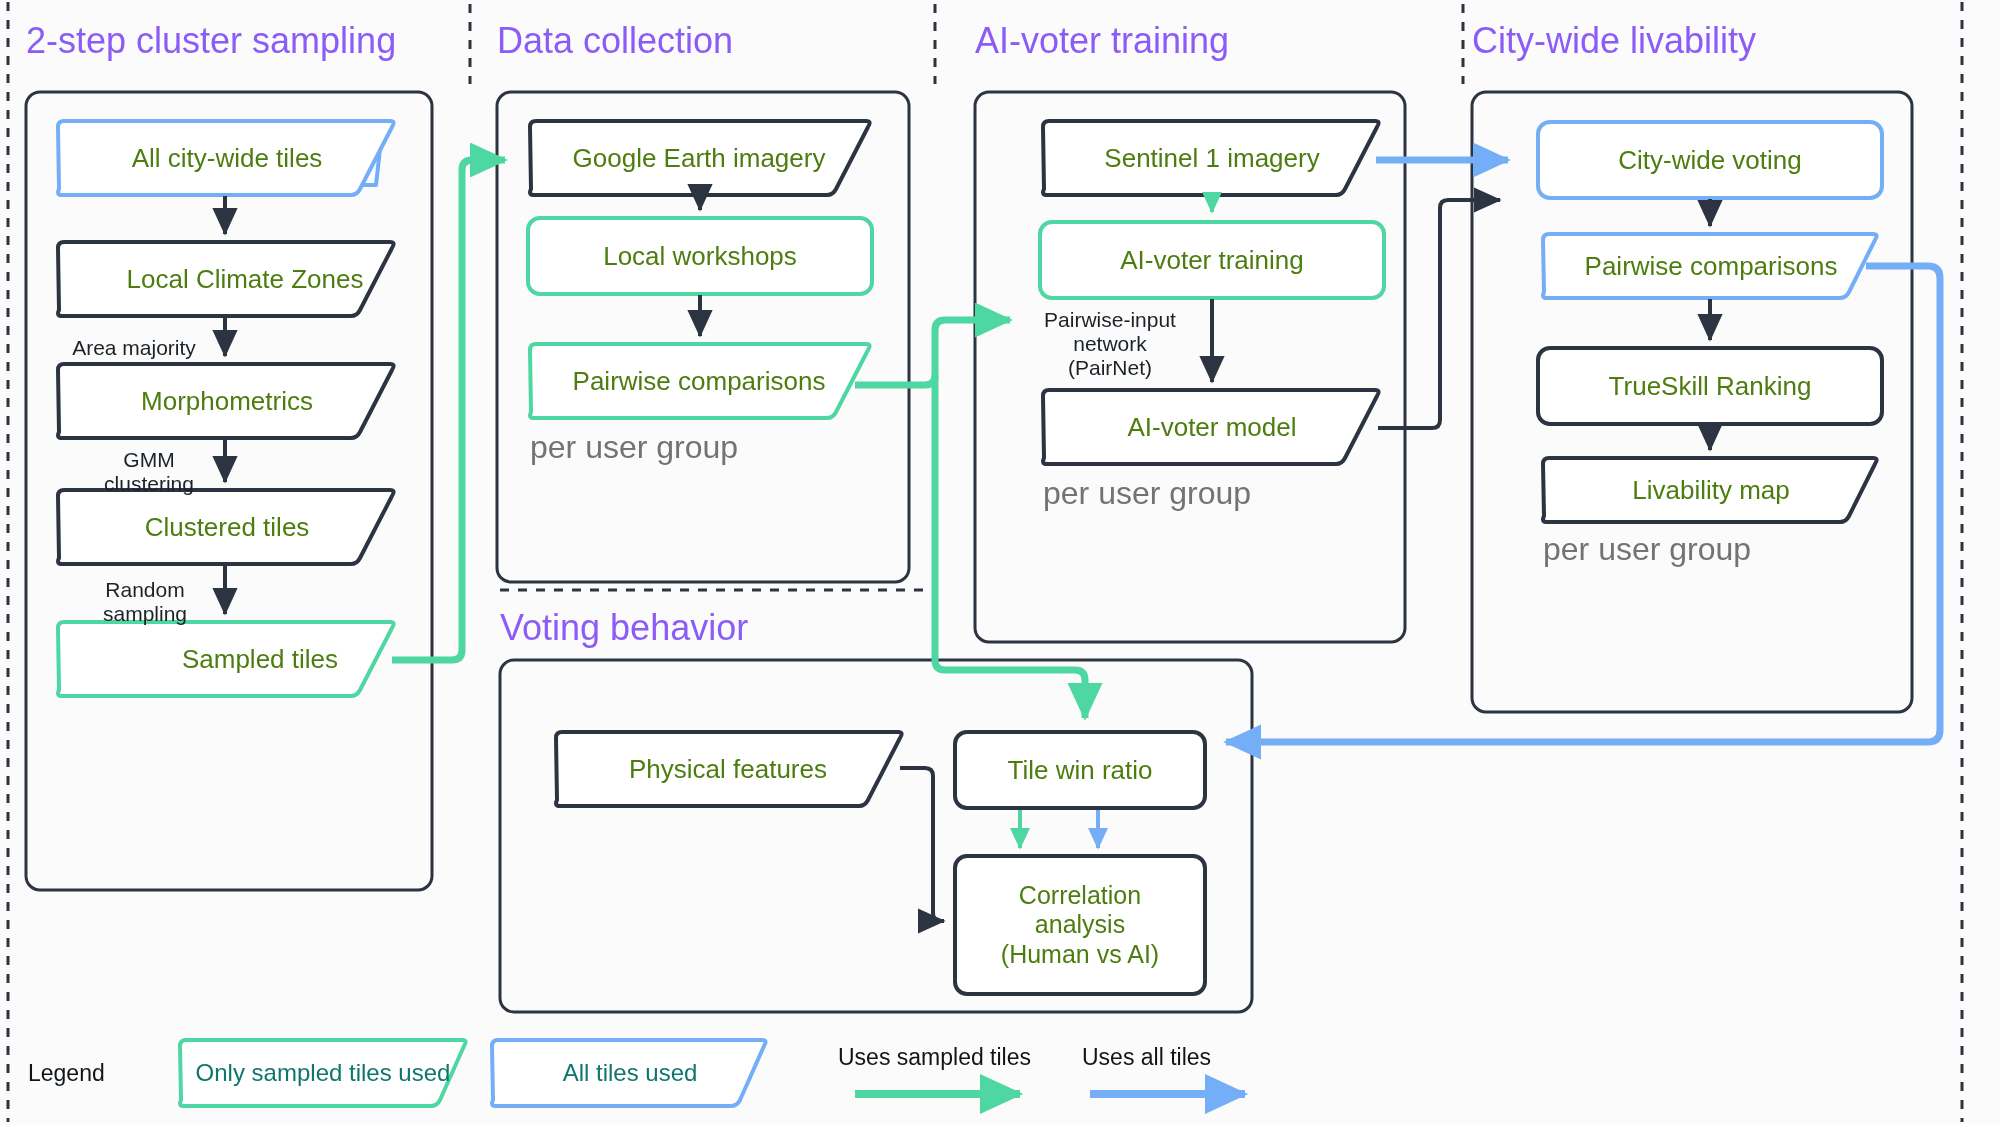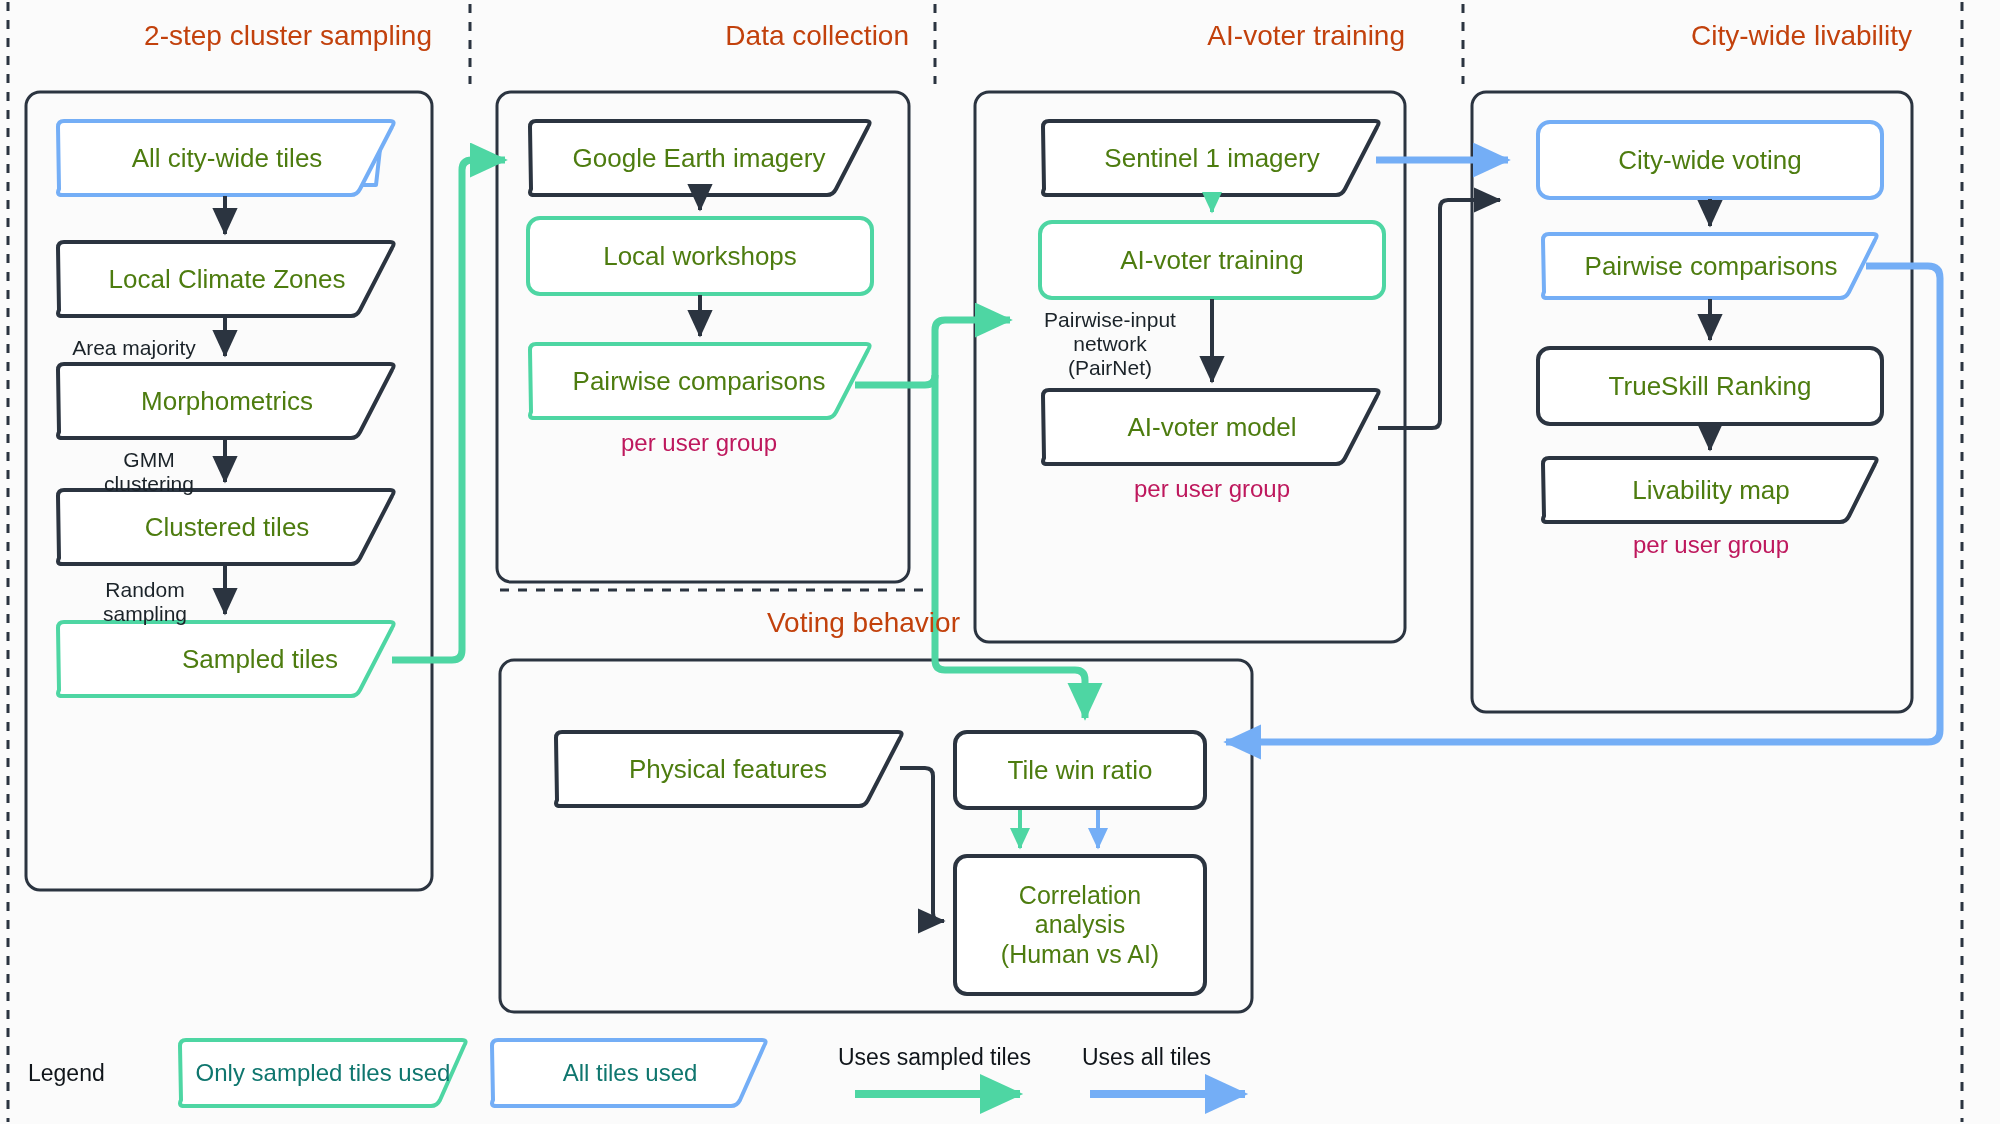--- a/index.html
+++ b/index.html
@@ -1,25 +1,25 @@
 <!DOCTYPE html>
 <html><head>
 <meta charset="utf-8">
 <style>
   html,body{margin:0;padding:0;background:#fbfbfb;}
   body{width:2000px;height:1124px;font-family:"Liberation Sans",sans-serif;color:#10151a;}
   #stage{position:relative;width:2000px;height:1124px;overflow:hidden;background:#fbfbfb;}
   svg#canvas{position:absolute;left:0;top:0;width:2000px;height:1124px;}
   .lbl{position:absolute;pointer-events:none;}
-  .col-title{font-size:28px;color:#c2410c;text-align:right;white-space:nowrap;}
+  .col-title{font-size:36px;color:#8b5cf6;text-align:left;white-space:nowrap;}
   .node-text{font-size:26px;color:#4d7c0f;text-align:center;line-height:1.18;
              display:flex;align-items:center;justify-content:center;width:100%;height:100%;}
   .node-text.small{font-size:25px;}
   .edge-label{font-size:21px;color:#1b2329;text-align:center;line-height:1.15;white-space:pre-line;}
-  .caption{font-size:24px;color:#be185d;text-align:center;white-space:nowrap;}
+  .caption{font-size:32px;color:#737373;white-space:nowrap;}
   .bullets{font-size:25px;color:#10151a;line-height:1.35;}
   .bullets div{white-space:nowrap;}
   .legend-label{font-size:23px;color:#10151a;white-space:nowrap;}
   .legend-node{font-size:24px;color:#0f766e;text-align:center;
                display:flex;align-items:center;justify-content:center;width:100%;height:100%;}
 </style>
 </head>
 <body>
 
 <div id="stage">
@@ -148,21 +148,21 @@
 
   <div class="lbl col-title" style="left:26px;top:20px;width:406px;">2-step cluster sampling</div>
   <div class="lbl col-title" style="left:497px;top:20px;width:412px;">Data collection</div>
   <div class="lbl col-title" style="left:975px;top:20px;width:430px;">AI-voter training</div>
   <div class="lbl col-title" style="left:1472px;top:20px;width:440px;">City-wide livability</div>
   <div class="lbl col-title" style="left:500px;top:607px;width:460px;">Voting behavior</div>
 
   <div class="lbl" style="left:58px;top:121px;width:338px;height:74px;">
     <div class="node-text">All city-wide tiles</div>
   </div>
-  <div class="lbl" style="left:58px;top:242px;width:338px;height:74px;">
+  <div class="lbl" style="left:58px;top:242px;width:338px;height:74px;padding-left:18px;">
     <div class="node-text">Local Climate Zones</div>
   </div>
   <div class="lbl" style="left:58px;top:364px;width:338px;height:74px;">
     <div class="node-text">Morphometrics</div>
   </div>
   <div class="lbl" style="left:58px;top:490px;width:338px;height:74px;">
     <div class="node-text">Clustered tiles</div>
   </div>
   <div class="lbl" style="left:58px;top:622px;width:338px;height:74px;padding-left:33px;">
     <div class="node-text">Sampled tiles</div>

